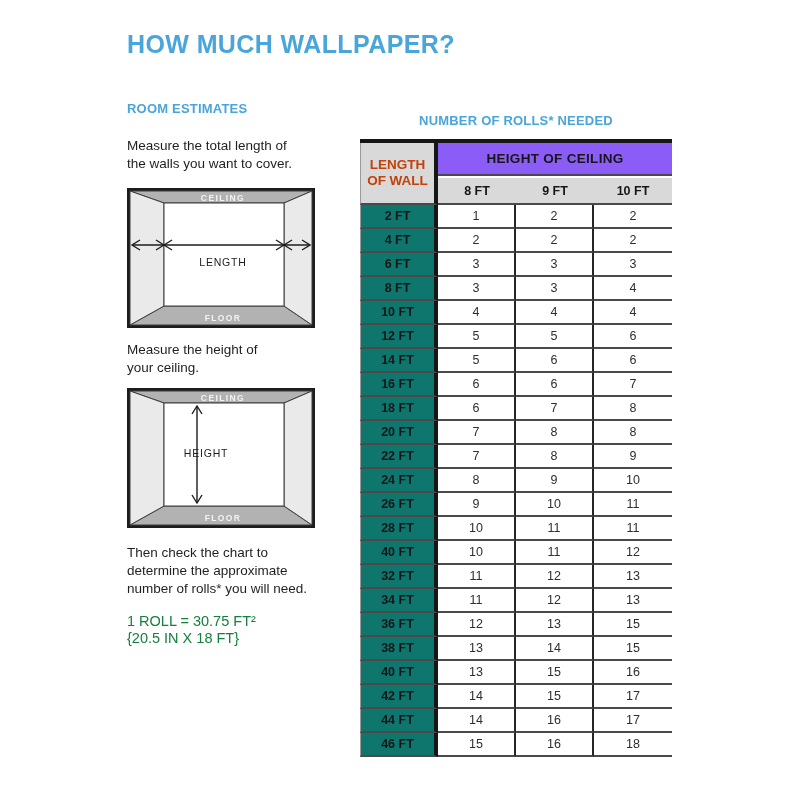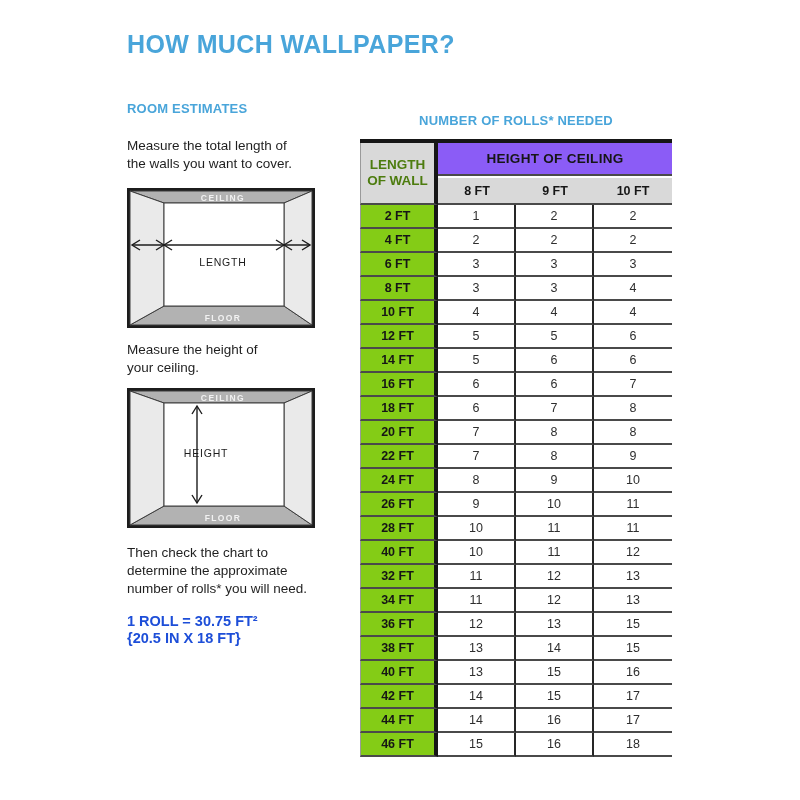--- a/index.html
+++ b/index.html
@@ -31,53 +31,53 @@
     font-family: "Liberation Sans", sans-serif; font-size: 10.5px;
     fill: #1c1c1c; letter-spacing: 0.8px; text-anchor: middle;
   }
   .arrow { stroke: #1c1c1c; stroke-width: 1.4; fill: none; }
   .footnote {
     font-size: 14.5px; font-weight: bold; line-height: 17px;
     margin: 18px 0 0 0; color: #141414;
   }
   .footnote .indent { padding-left: 11px; }
   .roll-info {
-    font-size: 14.5px; font-weight: bold; line-height: 17px;
-    margin: 13px 0 0 0; color: #1d4ed8;
+    font-size: 14.5px; font-weight: normal; line-height: 17px;
+    margin: 13px 0 0 0; color: #15803d;
   }
   
   .right-col { position: absolute; left: 360px; top: 113px; width: 312px; }
   .table-title {
     font-size: 13px; font-weight: bold; color: #49a5da; text-align: center;
     letter-spacing: 0.2px; margin: 0 0 11px 0;
   }
   table.rolls-table {
     border-collapse: separate; border-spacing: 0; width: 312px; table-layout: fixed;
     border-top: 4px solid #161616;
   }
   .rolls-table th, .rolls-table td { padding: 0; }
   .corner-head {
     background: #d9d9d9; border-left: 1px solid #9a9a9a;
     border-right: 4px solid #161616; border-bottom: 2px solid #4a4a4a;
     font-size: 13.5px; font-weight: bold; text-align: center; line-height: 16px;
-    color: #4d7c0f;
+    color: #c2410c;
     margin-left: 29px;
   }
   .group-head {
     background: #8b5cf6; border-bottom: 2px solid #4a4a4a;
     font-size: 13.5px; font-weight: bold; text-align: center; height: 31px;
     color: #161616; letter-spacing: 0.3px;
   }
   .sub-th {
     background: #d9d9d9; border-top: 2px solid #ffffff; border-bottom: 2px solid #4a4a4a;
     font-size: 12.5px; font-weight: bold; text-align: center; height: 25px;
     color: #161616;
   }
   td.len {
-    background: #84cc16; border-left: 1px solid #9a9a9a;
+    background: #0f766e; border-left: 1px solid #9a9a9a;
     border-right: 4px solid #161616; border-bottom: 2px solid #4a4a4a;
     font-size: 12.5px; font-weight: bold; text-align: center; height: 22px;
     color: #161616;
   }
   td.val {
     background: #ffffff; border-bottom: 2px solid #4a4a4a;
     font-size: 12.5px; text-align: center; color: #2e2e2e;
   }
   td.val.mid { border-right: 2px solid #262626; }
 </style>

